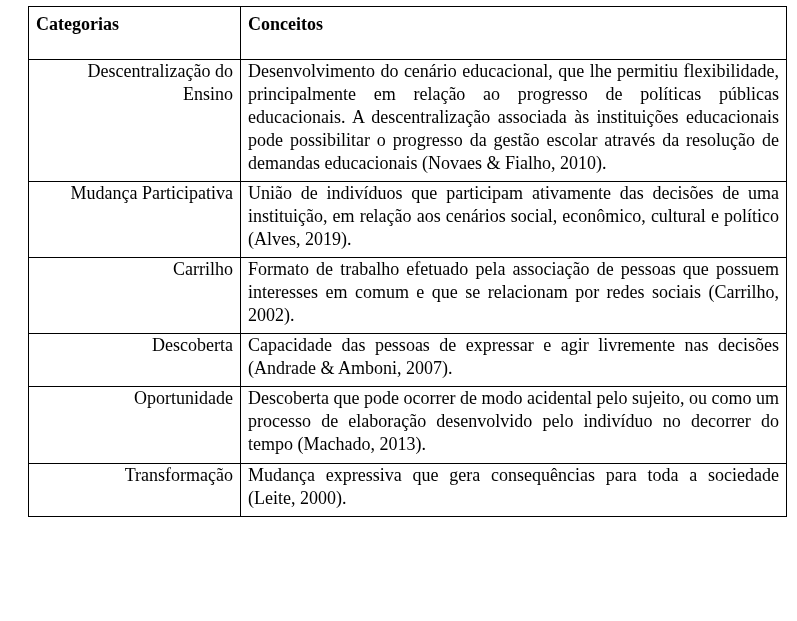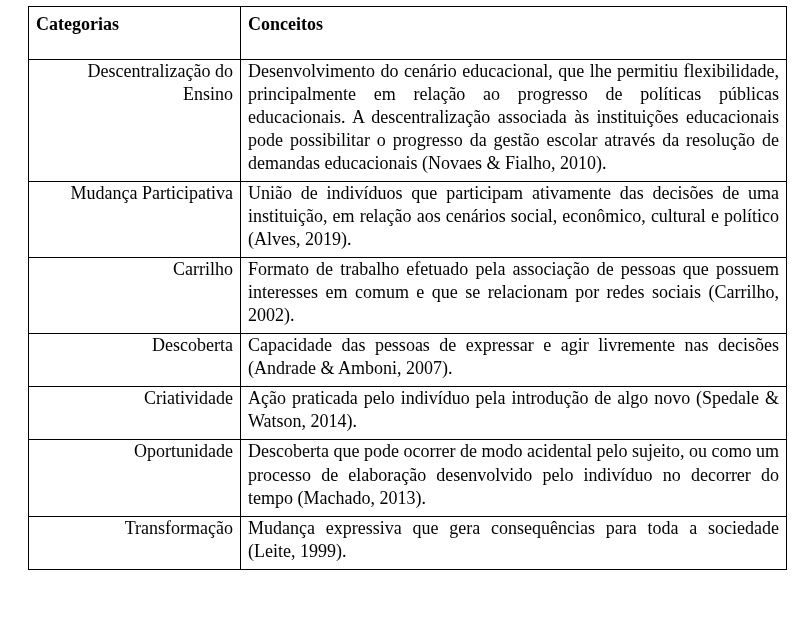--- a/index.html
+++ b/index.html
@@ -79,26 +79,22 @@
       </tr>
       <tr>
         <td class="cat">Carrilho</td>
         <td class="con">Formato de trabalho efetuado pela associação de pessoas que possuem interesses em comum e que se relacionam por redes sociais (Carrilho, 2002).</td>
       </tr>
       <tr>
         <td class="cat">Descoberta</td>
         <td class="con">Capacidade das pessoas de expressar e agir livremente nas decisões (Andrade &amp; Amboni, 2007).</td>
       </tr>
       <tr>
-        <td class="cat">Criatividade</td>
-        <td class="con">Ação praticada pelo indivíduo pela introdução de algo novo (Spedale &amp; Watson, 2014).</td>
-      </tr>
-      <tr>
         <td class="cat">Oportunidade</td>
         <td class="con">Descoberta que pode ocorrer de modo acidental pelo sujeito, ou como um processo de elaboração desenvolvido pelo indivíduo no decorrer do tempo (Machado, 2013).</td>
       </tr>
       <tr>
         <td class="cat">Transformação</td>
-        <td class="con">Mudança expressiva que gera consequências para toda a sociedade (Leite, 1999).</td>
+        <td class="con">Mudança expressiva que gera consequências para toda a sociedade (Leite, 2000).</td>
       </tr>
     </tbody>
   </table>
 </div>
 
 </body></html>

